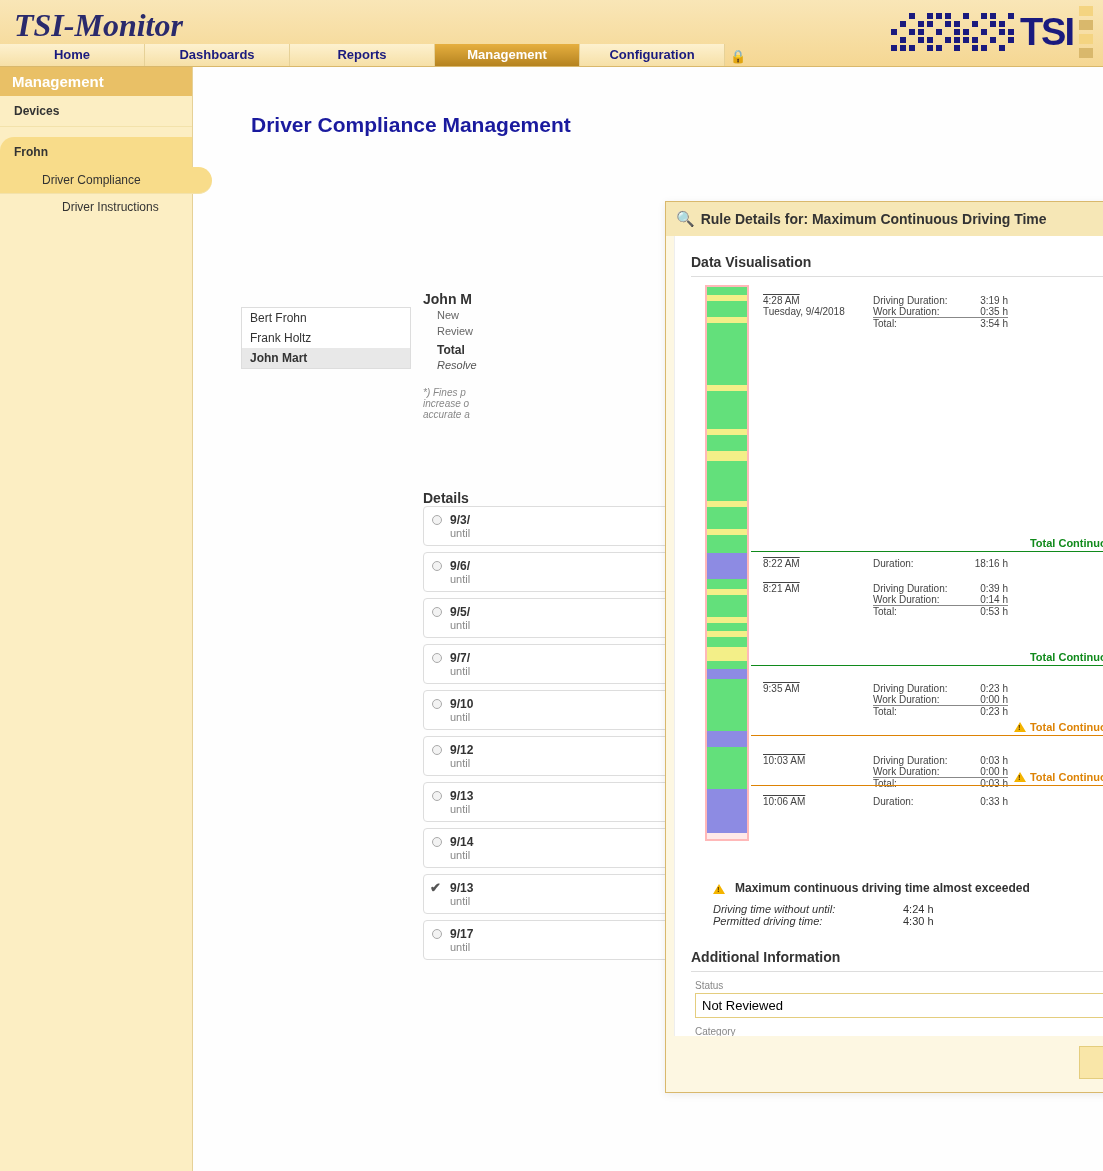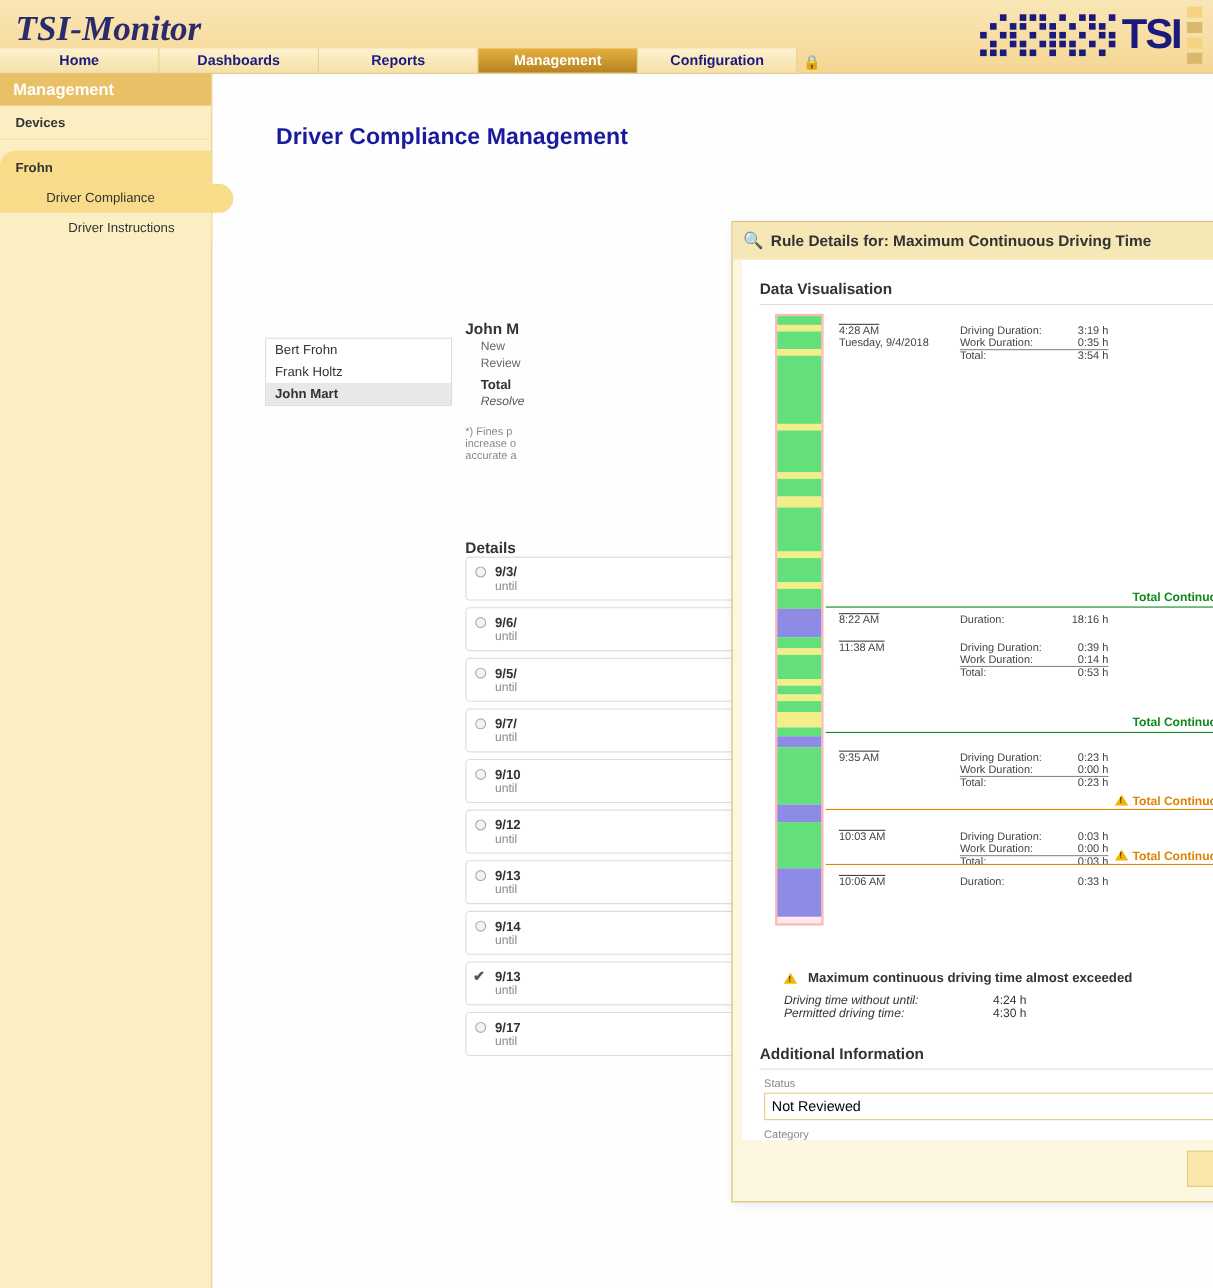--- a/index.html
+++ b/index.html
@@ -39,21 +39,21 @@
   .name-list { position: absolute; left: 48px; top: 240px; width: 170px; border: 1px solid #ddd; background: #fff; }
   .name-item { padding: 3px 8px; cursor: pointer; }
   .name-item.sel { background: #e8e8e8; font-weight: bold; }
 
   .center-col { position: absolute; left: 230px; top: 224px; width: 260px; }
   .cc-name { font-weight: bold; font-size: 14px; }
   .cc-row { padding: 2px 0 2px 14px; color: #666; font-size: 11px; }
   .cc-total { font-weight: bold; font-size: 12px; padding: 4px 0 2px 14px; }
   .cc-resolve { font-style: italic; font-size: 11px; padding: 0 0 10px 14px; color: #555; }
   .cc-check { padding: 4px 0; display: flex; align-items: center; gap: 6px; }
-  .cc-note { font-size: 10px; color: #888; margin-top: 6px; }
+  .cc-note { font-size: 10px; color: #888; margin-top: 6px; font-style: italic; }
   .details-h { font-weight: bold; font-size: 14px; margin-top: 70px; }
   .dlist { margin-top: 0; }
   .ditem { border: 1px solid #ddd; border-radius: 4px; padding: 6px 8px 6px 26px; margin-bottom: 6px; background: #fff; position: relative; font-size: 11px; cursor: pointer; }
   .ditem .bullet { position: absolute; left: 8px; top: 8px; width: 10px; height: 10px; border: 1px solid #aaa; border-radius: 50%; background: #f3f3f3; }
   .ditem.done .bullet { border: none; background: transparent; }
   .ditem.done .bullet::after { content: "✔"; position: absolute; left: -2px; top: -3px; color: #555; font-size: 13px; font-weight: bold; }
   .ditem b { font-size: 12px; }
   .ditem .sub { color: #888; }
 
   
@@ -302,21 +302,21 @@
                   </div>
                   <div class="green-line" style="top: 266px; left: 60px; width: 438px; border-color: rgb(16, 138, 27);"></div>
                   <div class="green-text ok" style="top: 252px;">Total Continuous Driving:   3:19 h</div>
                   <div class="block-label" style="left: 72px; top: 273px;"><span class="t">8:22 AM</span></div>
                   <div class="block-kv" style="left: 182px; top: 273px;">
                     <div class="row">
                       <span class="k">Duration:</span>
                       <span class="v">18:16 h</span>
                     </div>
                   </div>
-                  <div class="block-label" style="left: 72px; top: 298px;"><span class="t">11:38 AM</span></div>
+                  <div class="block-label" style="left: 72px; top: 298px;"><span class="t">8:21 AM</span></div>
                   <div class="block-kv" style="left: 182px; top: 298px;">
                     <div class="row">
                       <span class="k">Driving Duration:</span>
                       <span class="v">0:39 h</span>
                     </div>
                     <div class="row">
                       <span class="k">Work Duration:</span>
                       <span class="v">0:14 h</span>
                     </div>
                     <div class="row total-row">

